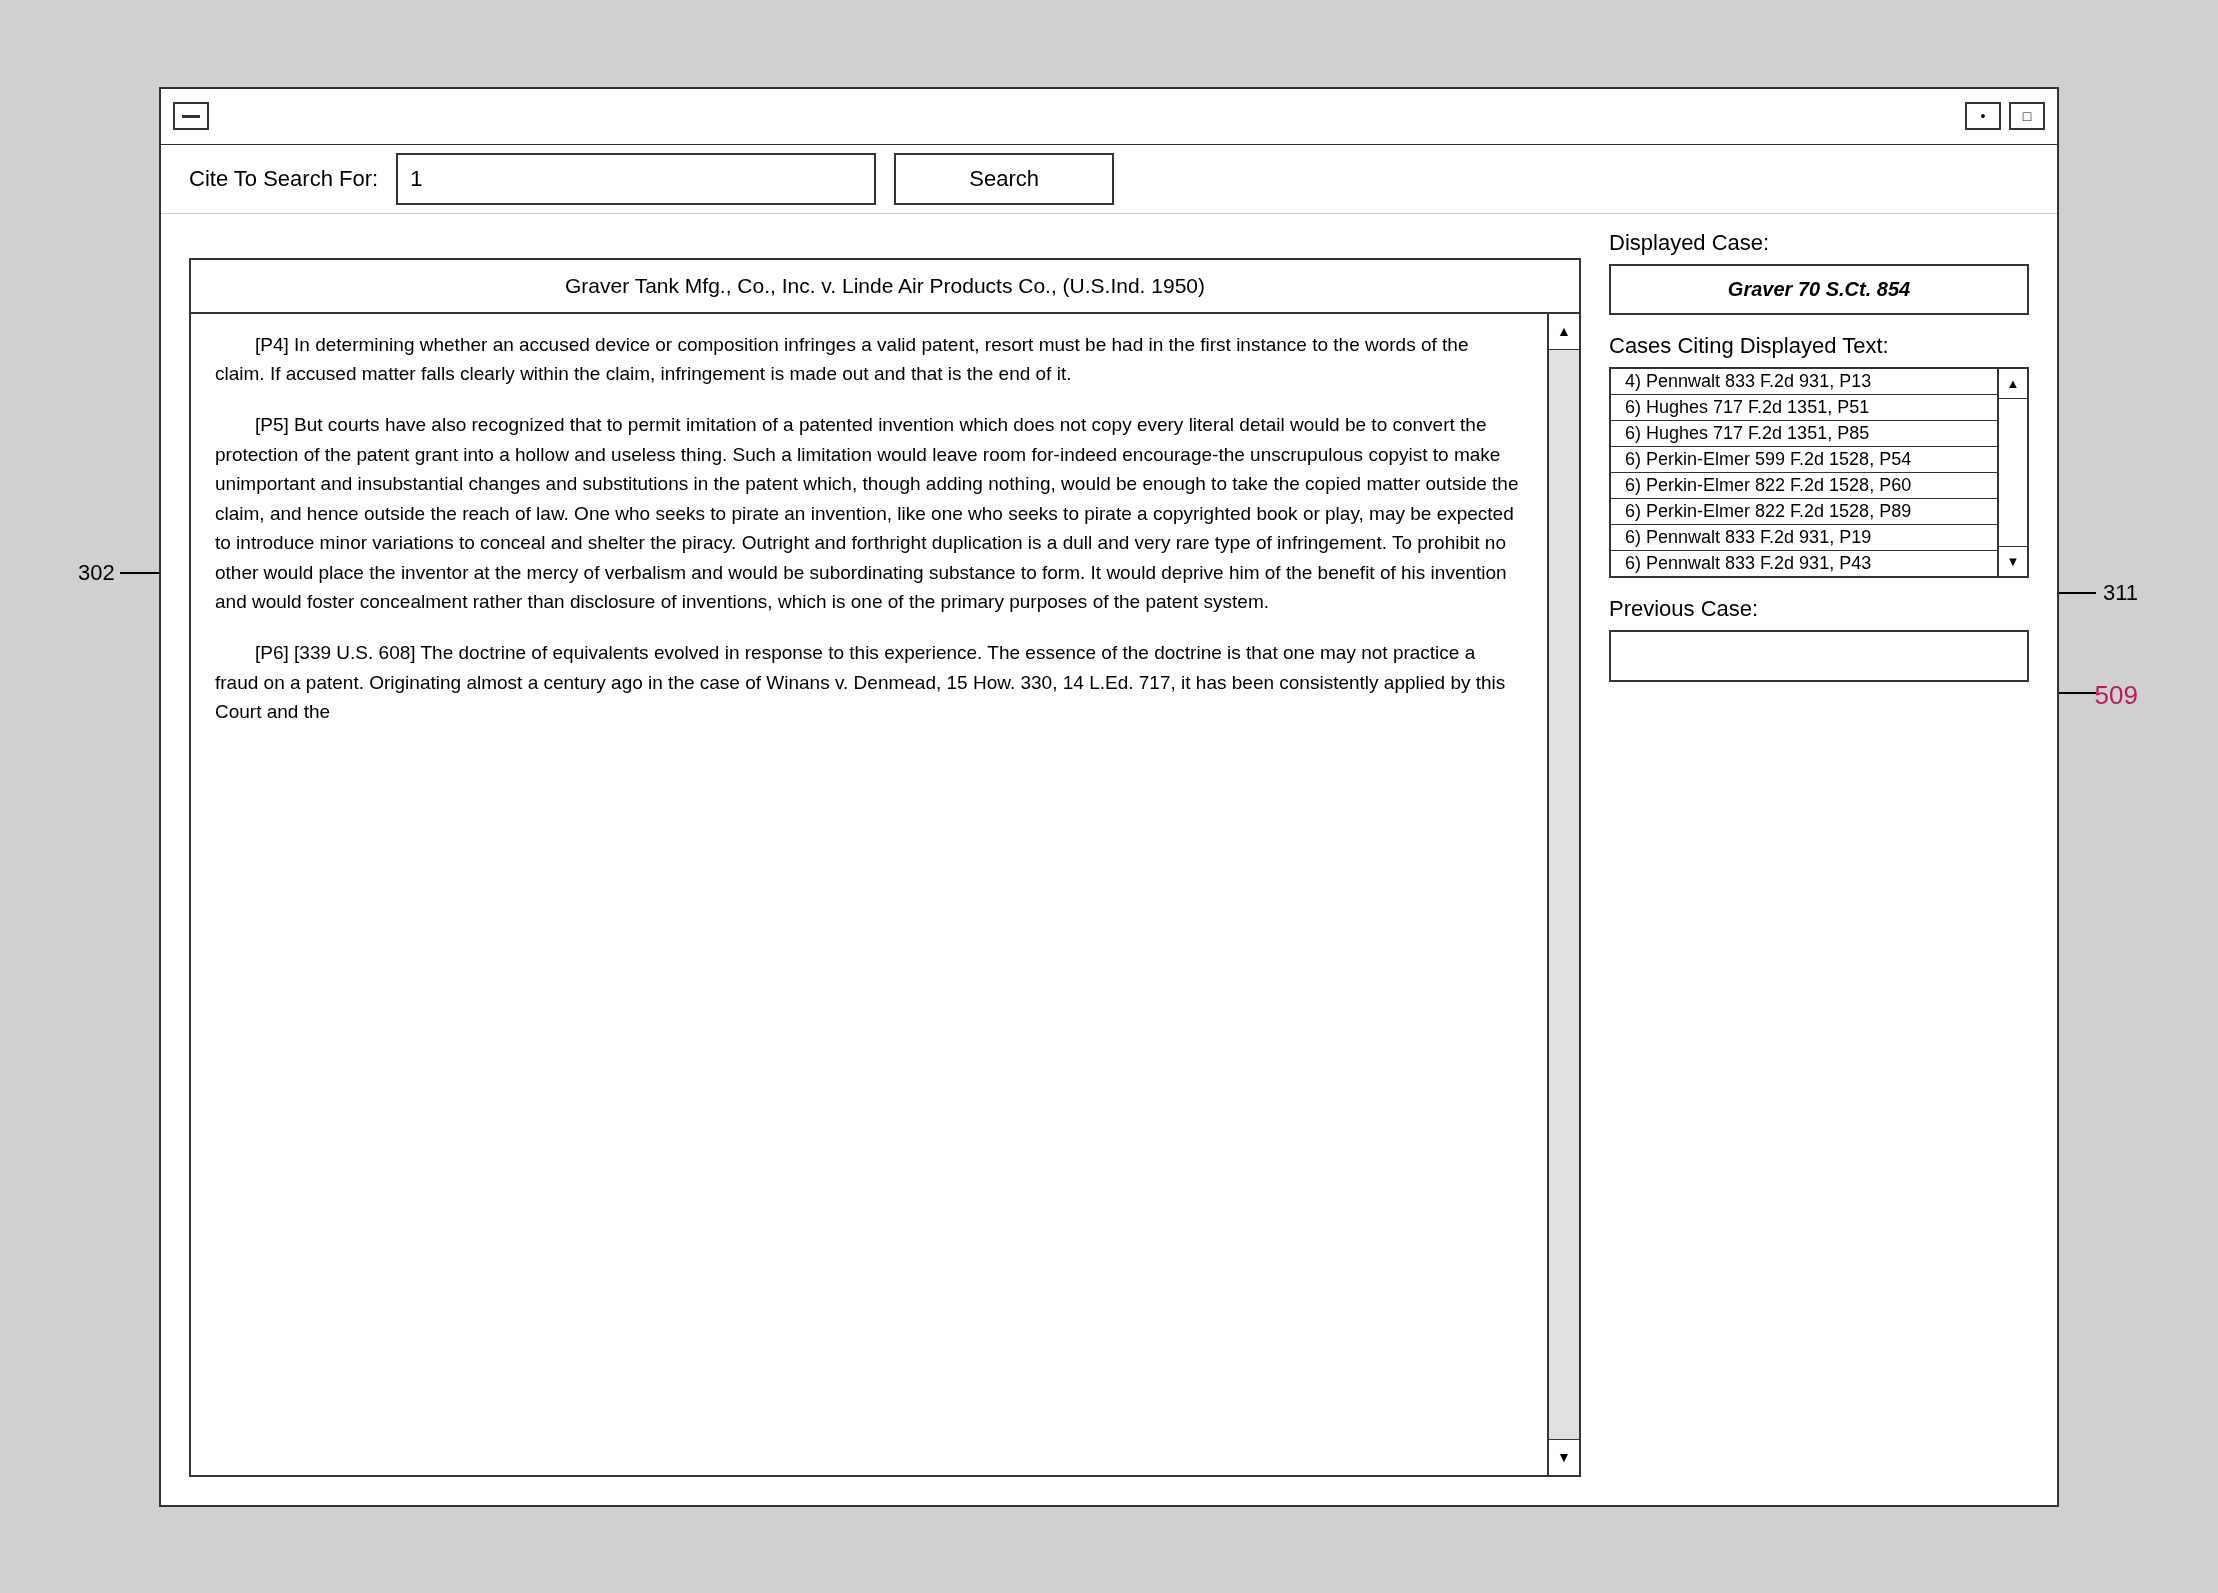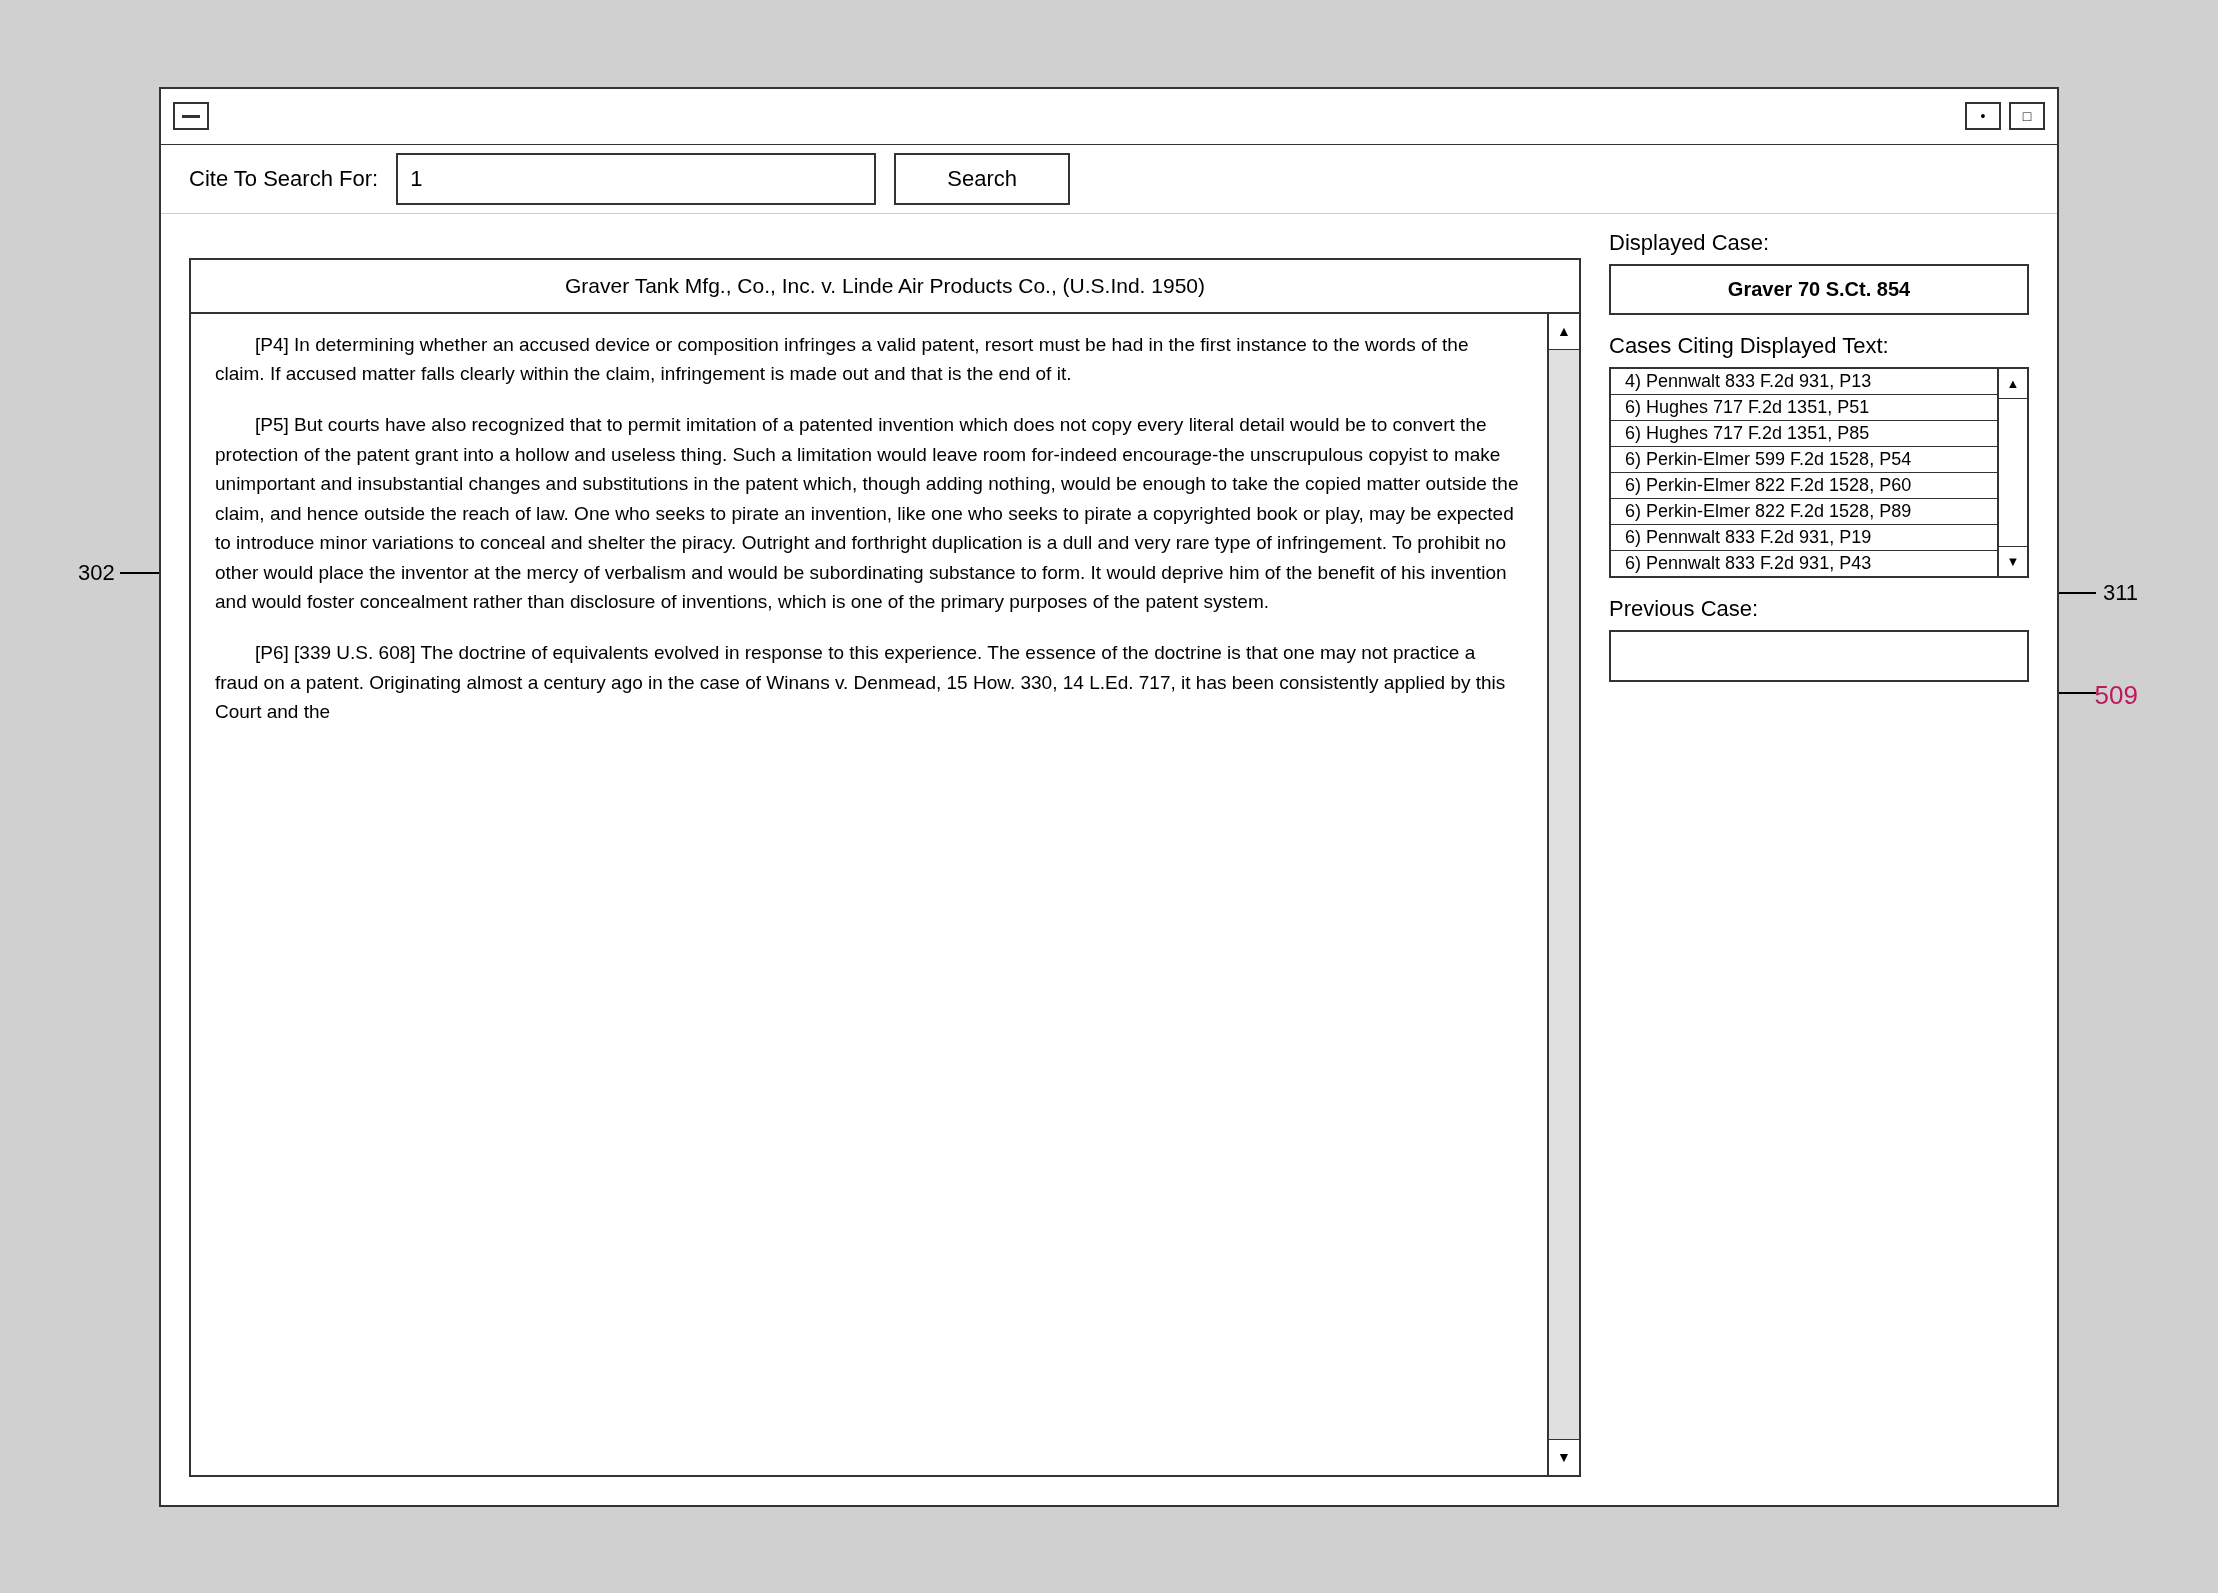--- a/index.html
+++ b/index.html
@@ -96,21 +96,21 @@
     .search-input {
       width: 480px;
       height: 52px;
       border: 2px solid #333333;
       padding: 0 12px;
       font-size: 22px;
       background: #ffffff;
     }
 
     .search-button {
-      width: 176px;
+      width: 220px;
       height: 52px;
       border: 2px solid #333333;
       background: #ffffff;
       font-size: 22px;
       cursor: pointer;
       display: flex;
       align-items: center;
       justify-content: center;
     }
 
@@ -216,20 +216,21 @@
     }
 
     .displayed-case-box {
       border: 2px solid #333333;
       padding: 12px 16px;
       text-align: center;
       font-size: 20px;
       font-weight: bold;
       background: #ffffff;
       color: #000000;
+      font-style: italic;
     }
 
     .citing-case-item {
       border-bottom: 1px solid #333333;
       padding: 2px 14px;
       font-size: 18px;
       color: #000000;
       cursor: pointer;
       background: #ffffff;
       display: flex;

